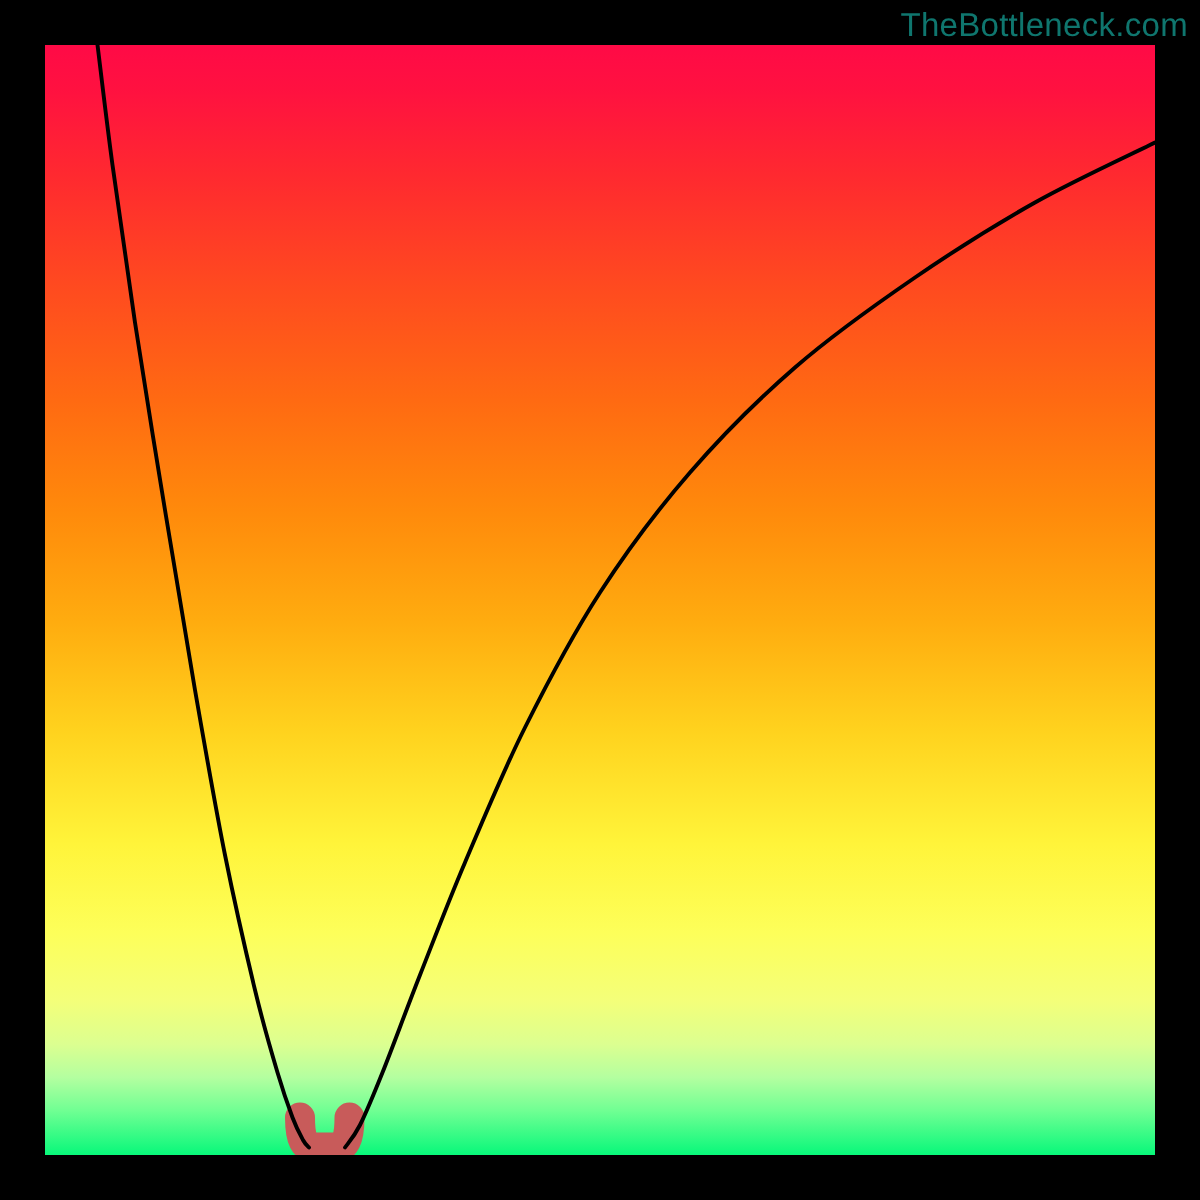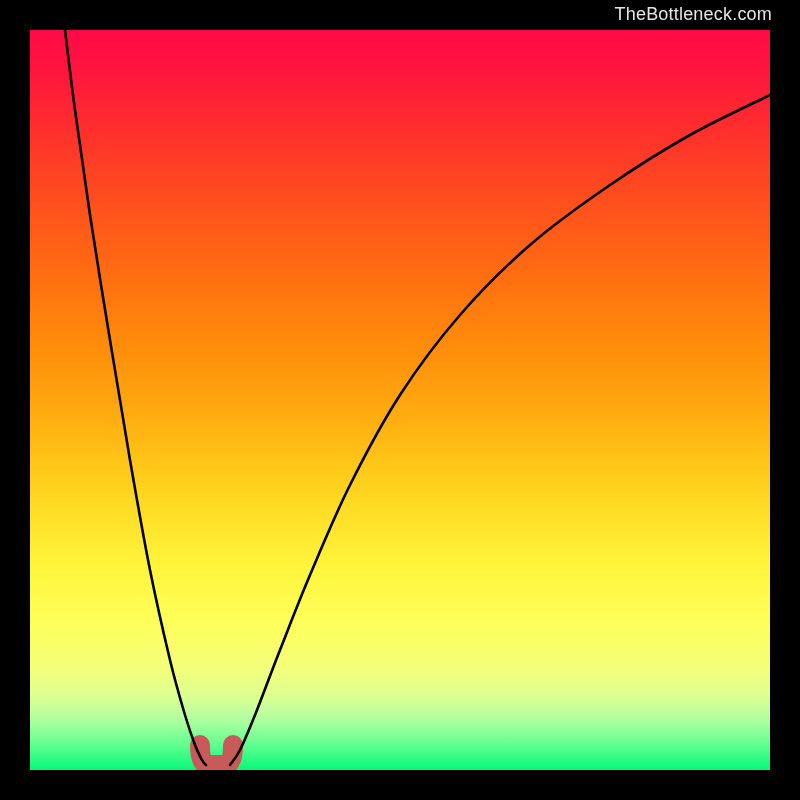--- a/index.html
+++ b/index.html
@@ -37,23 +37,23 @@
       #f4ff79 86%,
       #dcff90 90%,
       #b4ffa0 93%,
       #70ff93 96%,
       #08f87a 100%
     );
   }
   .watermark {
     position: absolute;
     top: 4px;
-    right: 28px;
-    color: #e5e5e5;
-    font-size: 18px;
+    right: 8px;
+    color: #0f766e;
+    font-size: 22px;
     letter-spacing: 0.2px;
     user-select: none;
   }
   svg.plot {
     position: absolute;
     inset: 0;
   }
   .marker {
     fill: none;
     stroke: #c85b5a;

